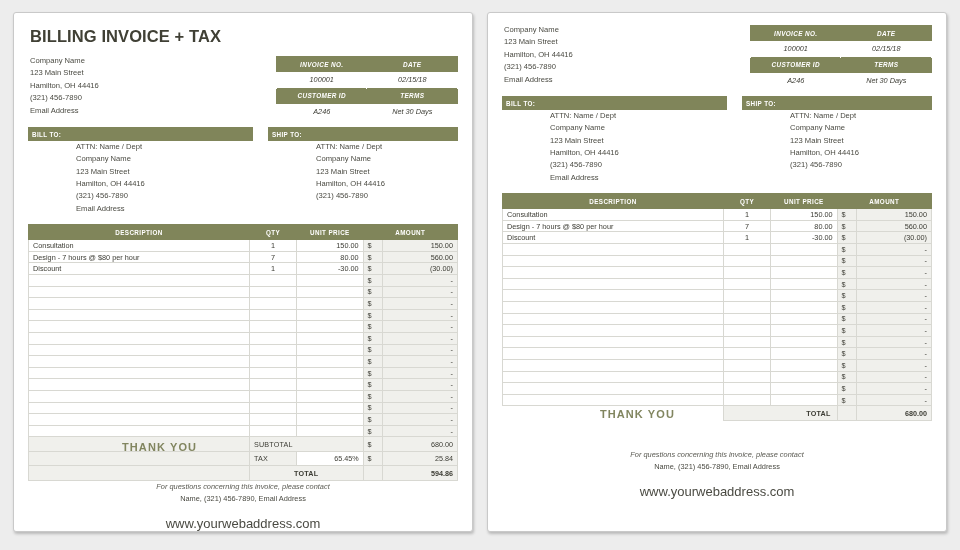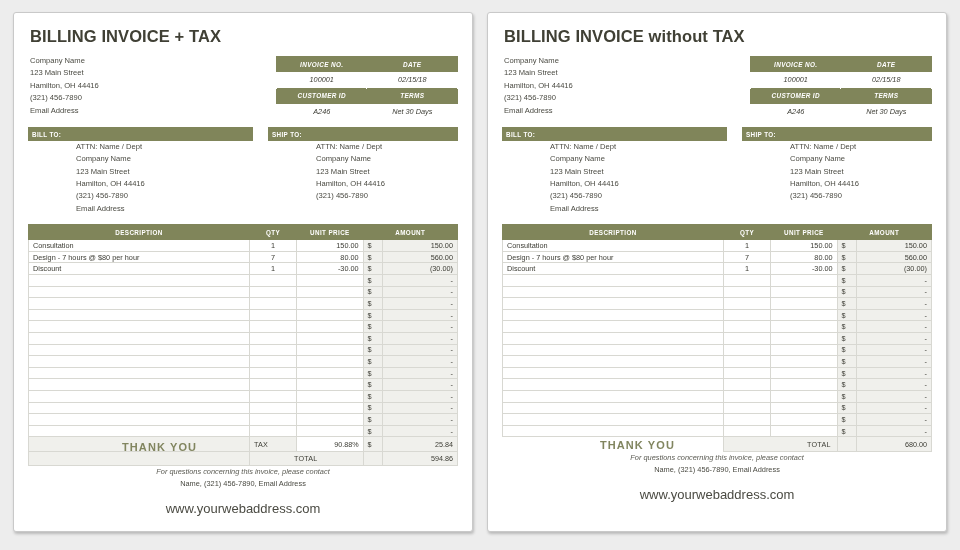--- a/index.html
+++ b/index.html
@@ -158,21 +158,21 @@
     padding-left: 5px;
     letter-spacing: 0.2px;
   }
   td.sum-rate {
     text-align: right;
     background: #ffffff;
     color: #6d6d64;
     padding-right: 7px;
   }
   td.sum-blank { background: #f0f0ec; border-right: none; }
-  tr.total-row td { font-weight: normal; padding-left: 44px; }
+  tr.total-row td { font-weight: bold; padding-left: 44px; }
 
   
   .thanks-row {
     display: flex;
     align-items: center;
     margin-top: 0;
   }
   .thank-you {
     font-size: 11px;
     font-weight: bold;
@@ -413,22 +413,28 @@
               <td class="t-desc"></td>
               <td class="t-qty"></td>
               <td class="t-unit"></td>
               <td class="t-cur">$</td>
               <td class="t-amt">-</td>
             </tr>
           </tbody>
         <tbody>
           <tr class="sum">
             <td class="sum-blank"></td>
+            <td class="sum-label" colspan="2">SUBTOTAL</td>
+            <td class="t-cur">$</td>
+            <td class="t-amt">680.00</td>
+          </tr>
+          <tr class="sum">
+            <td class="sum-blank"></td>
             <td class="sum-label">TAX</td>
-            <td class="sum-rate">90.88%</td>
+            <td class="sum-rate">65.45%</td>
             <td class="t-cur">$</td>
             <td class="t-amt">25.84</td>
           </tr>
           <tr class="sum total-row">
             <td class="sum-blank"></td>
             <td class="sum-label" colspan="2">TOTAL</td>
             <td class="t-cur">$</td>
             <td class="t-amt">594.86</td>
           </tr>
         </tbody>
@@ -439,21 +445,20 @@
 
     <div class="footer">
       <div class="contact-it">For questions concerning this invoice, please contact</div>
       <div class="contact-nm">Name, (321) 456-7890, Email Address</div>
       <div class="weburl">www.yourwebaddress.com</div>
     </div>
   </div>
 
   <div class="invoice-card">
 
-    <div class="inv-title">BILLING INVOICE without TAX</div>
 
     <div class="top-zone">
       <div class="company-block">
         <div class="line">Company Name</div>
         <div class="line">123 Main Street</div>
         <div class="line">Hamilton, OH  44416</div>
         <div class="line">(321) 456-7890</div>
         <div class="line">Email Address</div>
       </div>
 

